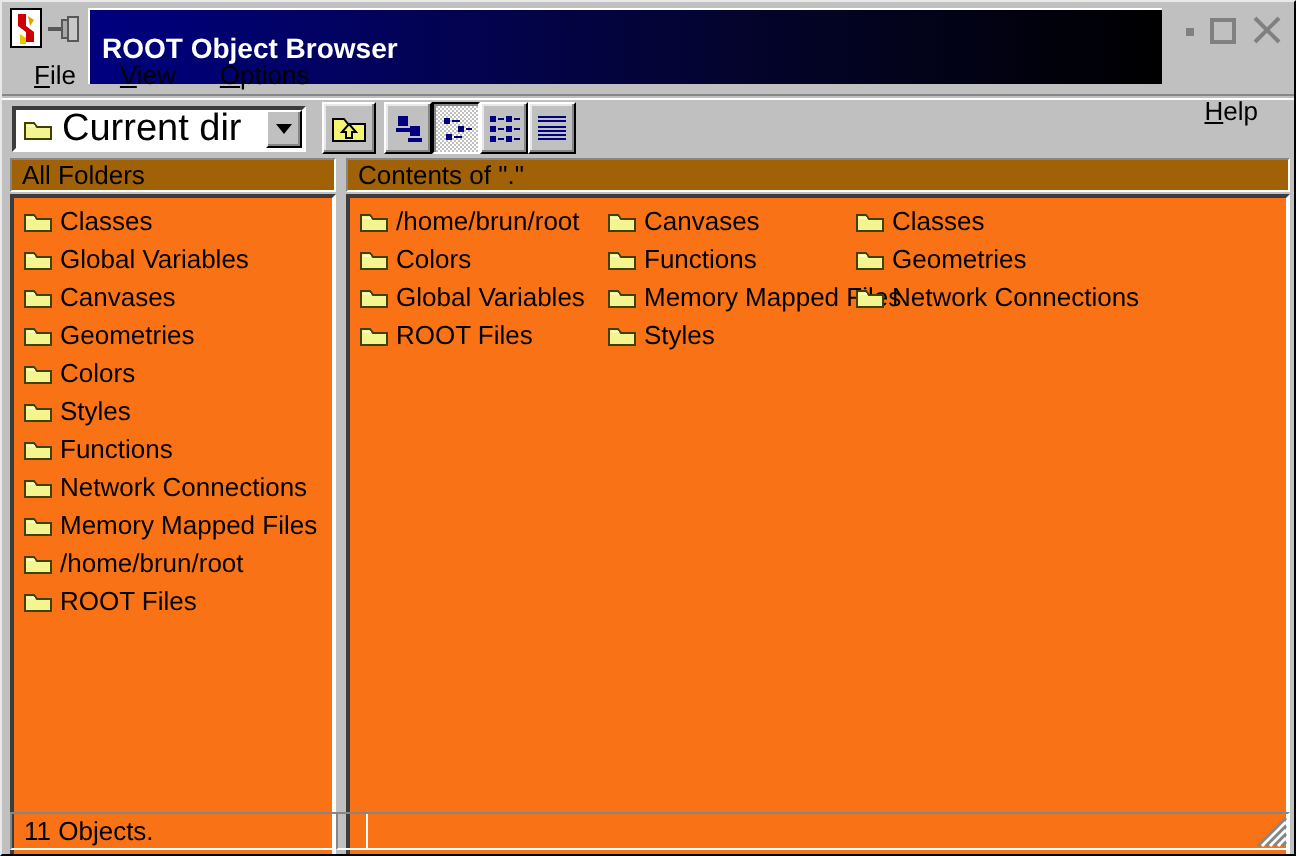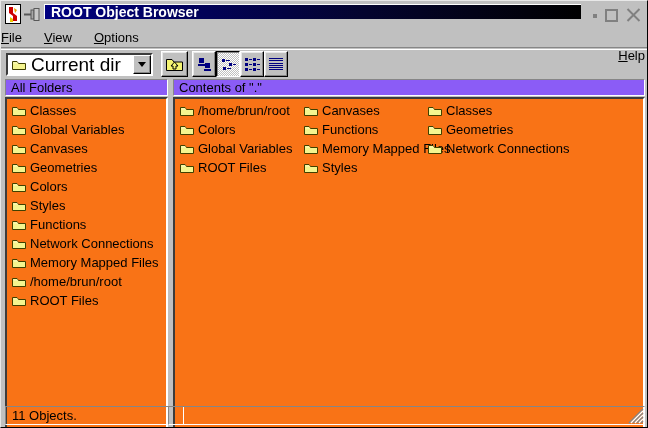--- a/index.html
+++ b/index.html
@@ -15,38 +15,38 @@
     background:#c0c0c0;
     border-top:1px solid #e8e8e8; border-left:1px solid #e8e8e8;
     border-right:1px solid #000; border-bottom:1px solid #000;
     overflow:hidden;
   }
   
   .titlerow { position:absolute; left:0; top:0; width:100%; height:27px; }
   .app-icon { position:absolute; left:4px; top:3px; width:16px; height:20px; }
   .pin-icon { position:absolute; left:23px; top:7px; width:17px; height:13px; }
   .titlebar {
-    position:absolute; left:43px; top:3px; width:537px; height:15px;
+    position:absolute; left:43px; top:3px; width:537px; height:38px;
     background:linear-gradient(to right,#000080,#04042e 60%,#000);
     border-top:1px solid #fff; border-left:1px solid #fff;
     display:flex; align-items:center;
   }
   .titlebar span { color:#fff; font-weight:bold; font-size:14px; padding-left:6px; letter-spacing:0; }
   .win-controls { position:absolute; right:6px; top:5px; display:flex; align-items:center; gap:8px; height:18px; }
   .btn-min { width:4px; height:4px; background:#808080; margin-top:2px; }
   .btn-max { width:13px; height:13px; border:2px solid #808080; background:transparent; }
   .btn-close { width:15px; height:15px; position:relative; }
   .btn-close:before,.btn-close:after{
     content:""; position:absolute; left:-1px; top:6px; width:17px; height:2px; background:#808080;
   }
   .btn-close:before{ transform:rotate(45deg);} .btn-close:after{ transform:rotate(-45deg);}
   
   .menubar {
     position:absolute; left:0; top:27px; width:100%; height:20px;
-    display:flex; align-items:center; padding:0 0;
+    display:flex; align-items:center; padding:0 16px;
     border-bottom:1px solid #868686;
   }
   .menu-item { margin-right:22px; cursor:default; }
   .menu-item .mn { text-decoration:underline; }
   .menu-help { margin-left:auto; margin-right:2px;margin-top:36px; }
   
   .toolbar { position:absolute; left:0; top:48px; width:100%; height:29px; border-top:1px solid #fff; }
   .combo {
     position:absolute; left:5px; top:3px; width:147px; height:23px;
     background:#fff;
@@ -74,21 +74,21 @@
     border-color:#000 #fff #fff #000;
     box-shadow:inset 1px 1px 0 #868686;
     background:repeating-conic-gradient(#fff 0% 25%, #c0c0c0 0% 50%) 0 0 / 2px 2px;
   }
   .up-btn   { left:160px; width:27px; }
   .vb1 { left:191px; width:24px; } .vb2 { left:215px; width:24px; }
   .vb3 { left:239px; width:24px; } .vb4 { left:263px; width:24px; }
   
   .hdr {
     position:absolute; top:78px; height:17px;
-    background:#8b5cf6;
+    background:#a16207;
     border:1px solid; border-color:#868686 #fff #fff #868686;
     display:flex; align-items:center; padding-left:5px;
     font-size:13px;
   }
   .hdr-left { left:4px; width:163px; }
   .hdr-right { left:172px; width:472px; }
   
   .panel {
     position:absolute; top:96px; height:396px;
     background:#f97316;

